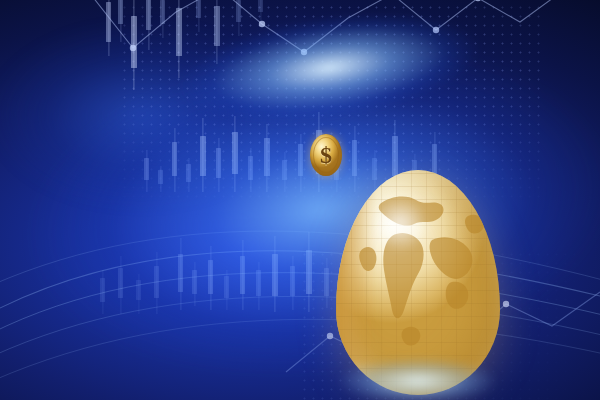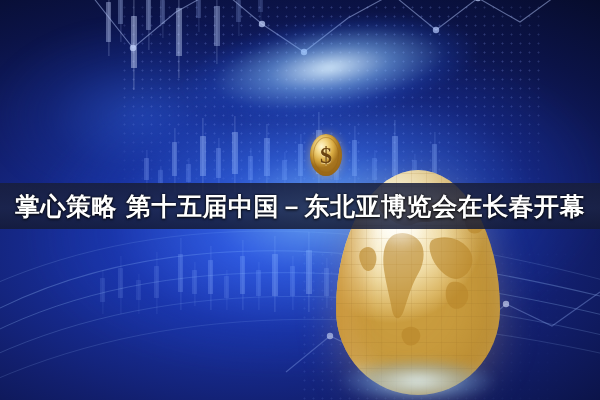--- a/index.html
+++ b/index.html
@@ -367,17 +367,14 @@
     </svg>
     <div class="spec"></div>
   </div>
   <div class="egg-base-glow"></div>
 
   <div class="coin">
     <div class="rim"></div>
     <div class="sym">$</div>
   </div>
 
-  <div class="title-band">
-    <div class="title-text">掌心策略 第十五届中国－东北亚博览会在长春开幕</div>
-  </div>
 
 </div>
 
 </body></html>

